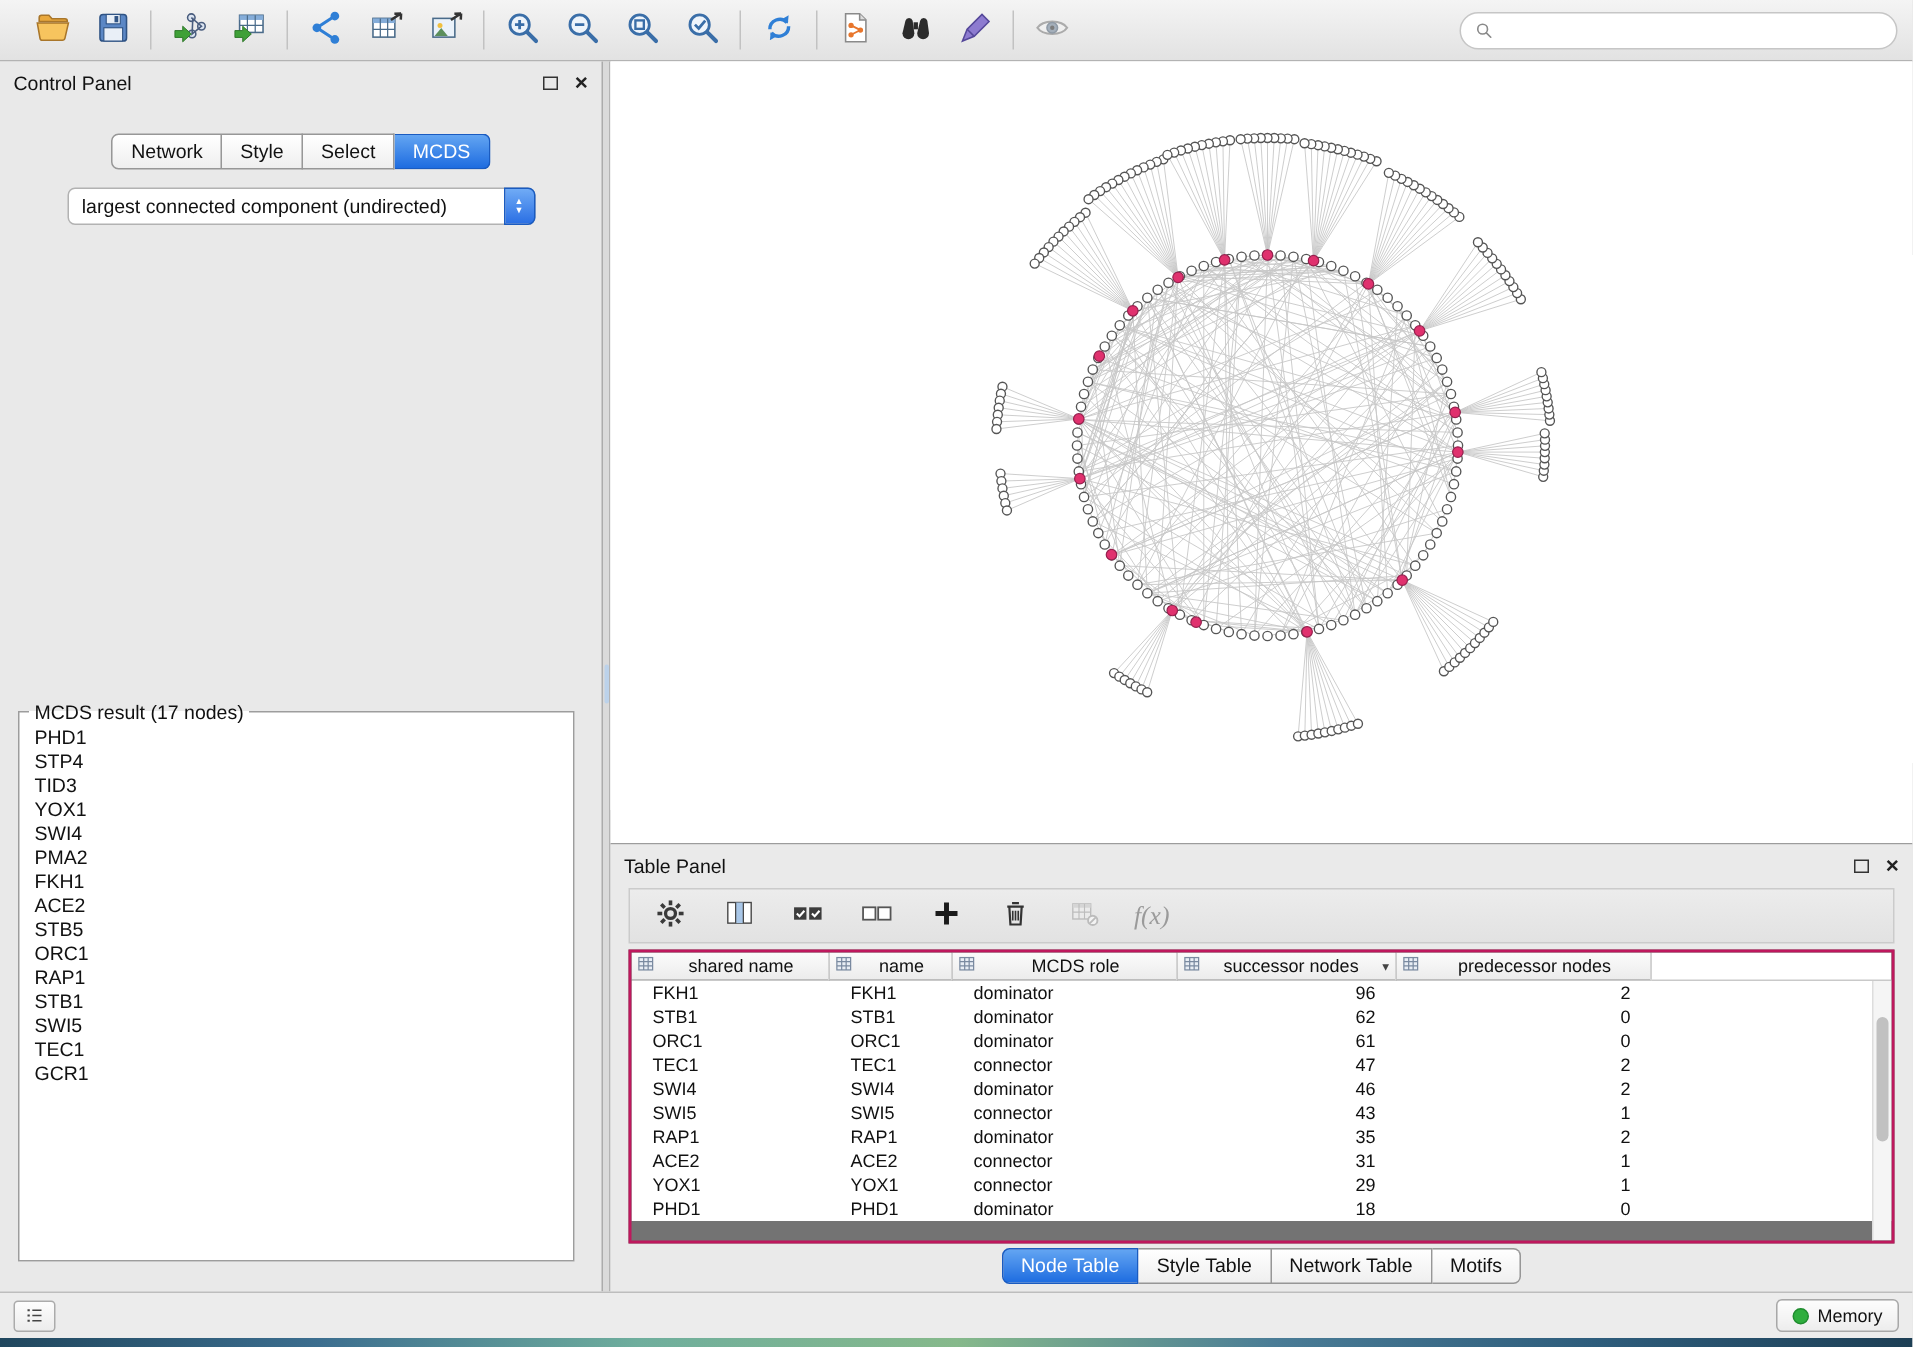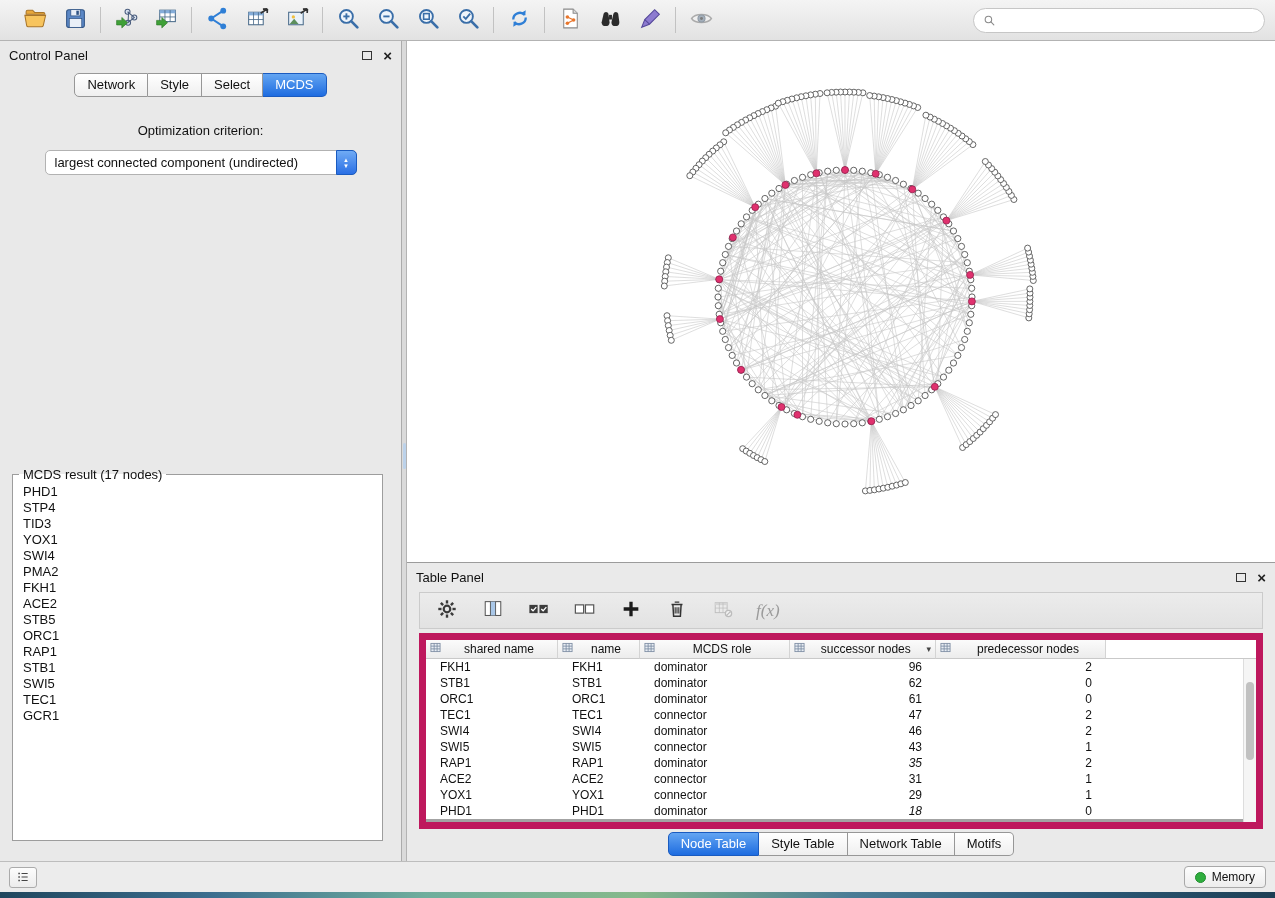--- a/index.html
+++ b/index.html
@@ -20,21 +20,21 @@
 .control-panel{position:absolute;top:41px;left:0;width:402px;bottom:37px;background:#e9e9e9;border-right:1px solid #ababab}
 .panel-header{height:28px;display:flex;align-items:center;padding:0 9px;font-size:13px}
 .win-controls{margin-left:auto;display:flex;align-items:center;gap:11px}
 .float-icon{width:10px;height:9px;border:1.5px solid #333;display:inline-block}
 .close-icon{font-size:15px;font-weight:bold;color:#222;line-height:1}
 .seg{display:flex;justify-content:center}
 .seg .tab{font-size:13px;padding:3px 12px 4px;background:linear-gradient(#ffffff,#efefef);border:1px solid #979797;border-left:none;color:#111;cursor:default}
 .seg .tab:first-child{border-left:1px solid #979797;border-radius:5px 0 0 5px}
 .seg .tab:last-child{border-radius:0 5px 5px 0}
 .seg .tab.active{background:linear-gradient(#63a5f2,#1e6ce0);color:#fff;border-color:#1a5bc0}
-.cp-tabs-row{margin-top:4px}
+.cp-tabs-row{margin-top:20px}
 .opt-label{text-align:center;margin-top:26px}
 .dropdown{margin:12px auto 0;width:312px;height:25px;background:#fff;border:1px solid #b2b2b2;border-radius:5px;display:flex;align-items:center;padding-left:9px;position:relative;font-size:13px}
 .dd-btn{position:absolute;right:-1px;top:-1px;width:21px;height:25px;background:linear-gradient(#70abf5,#2a6fe4);border:1px solid #1a5bc0;border-radius:0 5px 5px 0;color:#fff;display:flex;flex-direction:column;align-items:center;justify-content:center;font-size:6px;line-height:6px}
 .btn-row{display:flex;justify-content:center;gap:14px;margin-top:17px}
 .button{font-family:"Liberation Sans",sans-serif;font-size:13px;padding:4px 15px;background:linear-gradient(#ffffff,#ebebeb);border:1px solid #a9a9a9;border-radius:5px;color:#111;cursor:default}
 .button.focused{border-color:#6f9fe0;box-shadow:0 0 0 3px rgba(95,155,240,.55)}
 .result-box{position:absolute;left:12px;right:18px;top:426px;bottom:20px;border:1px solid #9d9d9d;background:#fff}
 .result-box legend{font-size:13px;padding:0 4px;margin-left:6px;background:transparent;color:#111}
 .result-list{position:absolute;left:6px;right:6px;top:2px;bottom:6px;background:#fff;overflow:hidden}
 .result-item{font-size:13px;line-height:16px;padding-left:4px}
@@ -51,21 +51,21 @@
 .light.green{background:#33c748;border:1px solid #27aa35}
 .net-title{position:absolute;left:0;right:0;text-align:center;font-size:13px;color:#111}
 #network-svg{display:block;background:#fff}
 
 .table-panel{position:absolute;left:407px;right:0;top:563px;bottom:37px;background:#eaeaea}
 .tp-toolbar{margin:1px 12px 0;height:37px;background:linear-gradient(#ececec,#e2e2e2);border:1px solid #cbcbcb;display:flex;align-items:center;gap:20px;padding:0 14px}
 .tp-btn{width:26px;height:26px;display:flex;align-items:center;justify-content:center}
 .tp-btn svg{width:22px;height:22px}
 .tp-btn.disabled{opacity:.55}
 .fx{font-family:"Liberation Serif",serif;font-style:italic;font-size:17px;color:#9a9a9a}
-.table-area{position:absolute;left:12px;right:12px;top:70px;bottom:32px;background:#a3a3a3;border:7px solid #be185d;overflow:hidden}
+.table-area{position:absolute;left:12px;right:12px;top:70px;bottom:32px;background:#737373;border:2px solid #be185d;overflow:hidden}
 .thead{display:flex;height:19px}
 .th{display:flex;align-items:center;gap:4px;padding:0 4px;background:linear-gradient(#fbfbfb,#ececec);border-right:1px solid #d4d4d4;border-bottom:1px solid #c9c9c9;font-size:12px;overflow:hidden;flex:0 0 auto}
 .th .th-label{flex:1;text-align:center;white-space:nowrap}
 .th.filler{flex:1;background:#fff;border-right:none}
 .th svg{width:11px;height:11px;flex:0 0 auto}
 .sort-arrow{font-size:9px;color:#444}
 .tr{display:flex;height:16px;background:#fff}
 .td{font-size:12px;line-height:16px;padding-left:14px;white-space:nowrap;overflow:hidden;flex:0 0 auto}
 .td.num{text-align:right;padding-left:0;padding-right:14px}
 .vscroll{position:absolute;top:19px;right:0;bottom:0;width:13px;background:#f5f5f5;border-left:1px solid #ddd}
@@ -246,21 +246,20 @@
   </div>
   <div class="cp-tabs-row">
       <div class="seg" id="cp-tabs">
         <span class="tab">Network</span>
         <span class="tab">Style</span>
         <span class="tab">Select</span>
         <span class="tab active">MCDS</span>
       </div>
     </div>
   <div class="cp-body">
-    <div class="opt-label">Optimization criterion:</div>
     <div class="dropdown">
       <span>largest connected component (undirected)</span>
       <span class="dd-btn">
           <span>▲</span>
           <span>▼</span>
         </span>
     </div>
   </div>
   <fieldset class="result-box">
     <legend>MCDS result (17 nodes)</legend>
@@ -1076,42 +1075,42 @@
           <div class="td" style="width: 132px;">SWI5</div>
           <div class="td" style="width: 82px;">SWI5</div>
           <div class="td" style="width: 150px;">connector</div>
           <div class="td num" style="width: 146px; text-align: right;">43</div>
           <div class="td num" style="width: 170px;">1</div>
         </div>
         <div class="tr">
           <div class="td" style="width: 132px;">RAP1</div>
           <div class="td" style="width: 82px;">RAP1</div>
           <div class="td" style="width: 150px;">dominator</div>
-          <div class="td num" style="width: 146px; font-style: italic;">35</div>
+          <div class="td num" style="width: 146px;">35</div>
           <div class="td num" style="width: 170px;">2</div>
         </div>
         <div class="tr">
           <div class="td" style="width: 132px;">ACE2</div>
           <div class="td" style="width: 82px;">ACE2</div>
           <div class="td" style="width: 150px;">connector</div>
           <div class="td num" style="width: 146px;">31</div>
           <div class="td num" style="width: 170px;">1</div>
         </div>
         <div class="tr">
           <div class="td" style="width: 132px;">YOX1</div>
           <div class="td" style="width: 82px;">YOX1</div>
           <div class="td" style="width: 150px;">connector</div>
           <div class="td num" style="width: 146px;">29</div>
           <div class="td num" style="width: 170px;">1</div>
         </div>
         <div class="tr">
           <div class="td" style="width: 132px;">PHD1</div>
           <div class="td" style="width: 82px;">PHD1</div>
           <div class="td" style="width: 150px;">dominator</div>
-          <div class="td num" style="width: 146px; font-style: italic;">18</div>
+          <div class="td num" style="width: 146px;">18</div>
           <div class="td num" style="width: 170px;">0</div>
         </div>
       </div>
     <div class="vscroll">
         <div class="thumb"></div>
       </div>
   </div>
   <div class="tp-tabs-row">
       <div class="seg" id="tp-tabs">
         <span class="tab active">Node Table</span>

